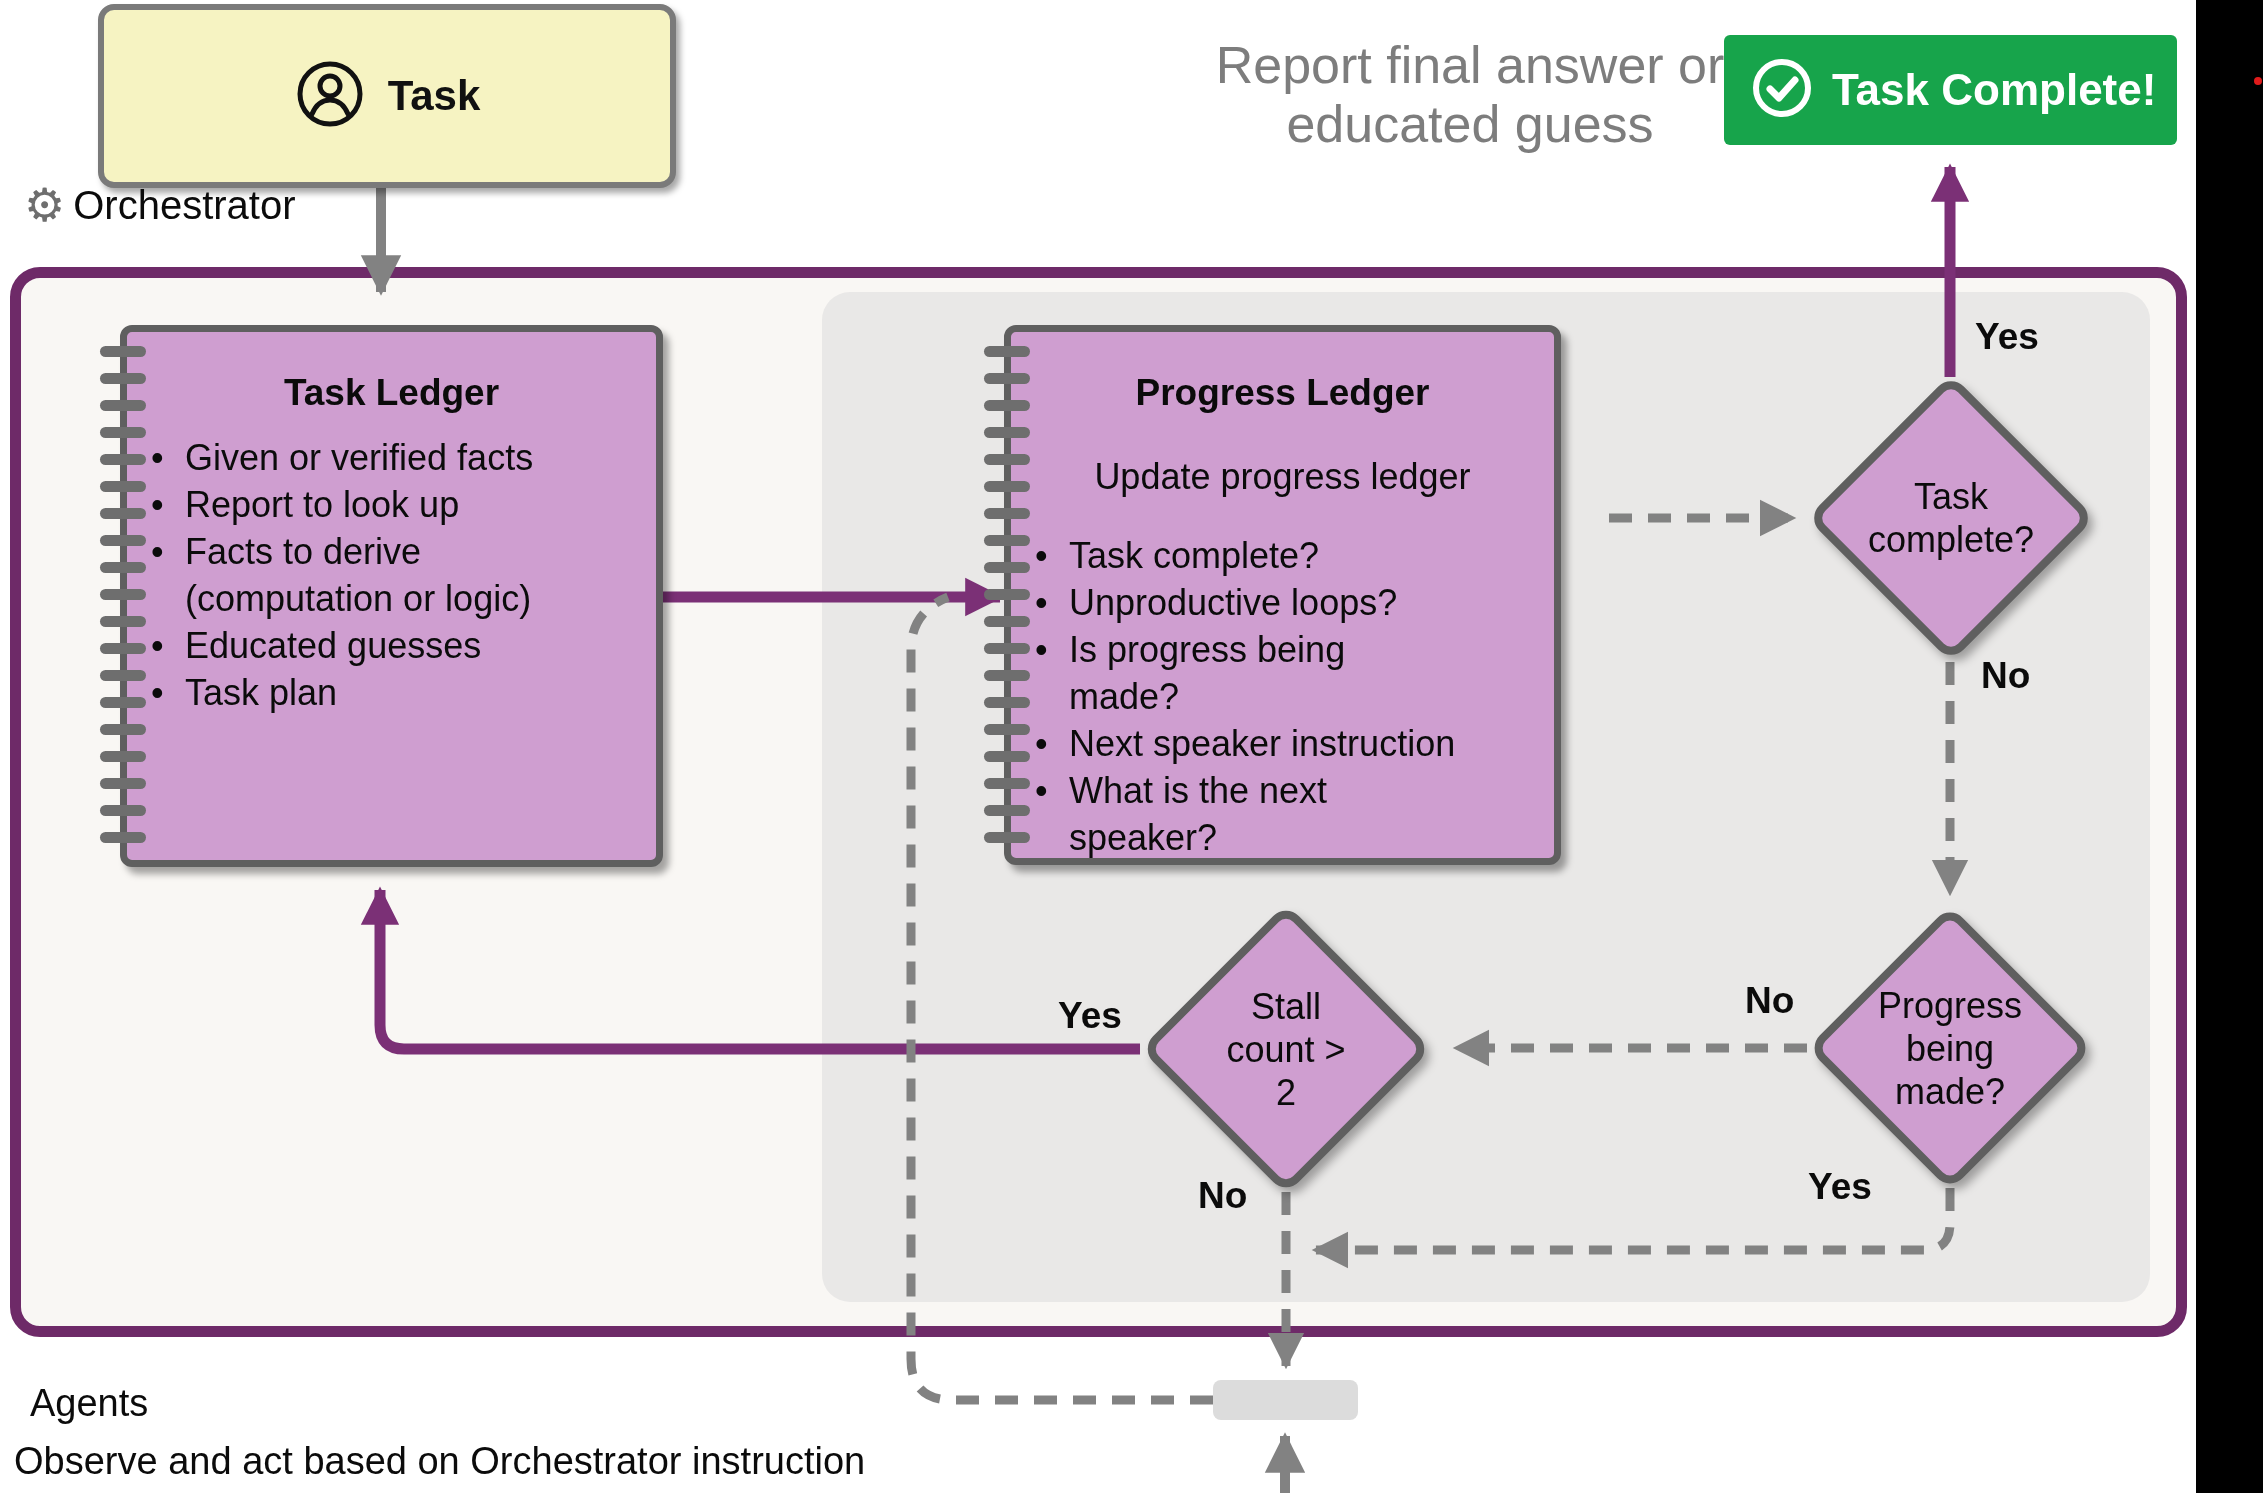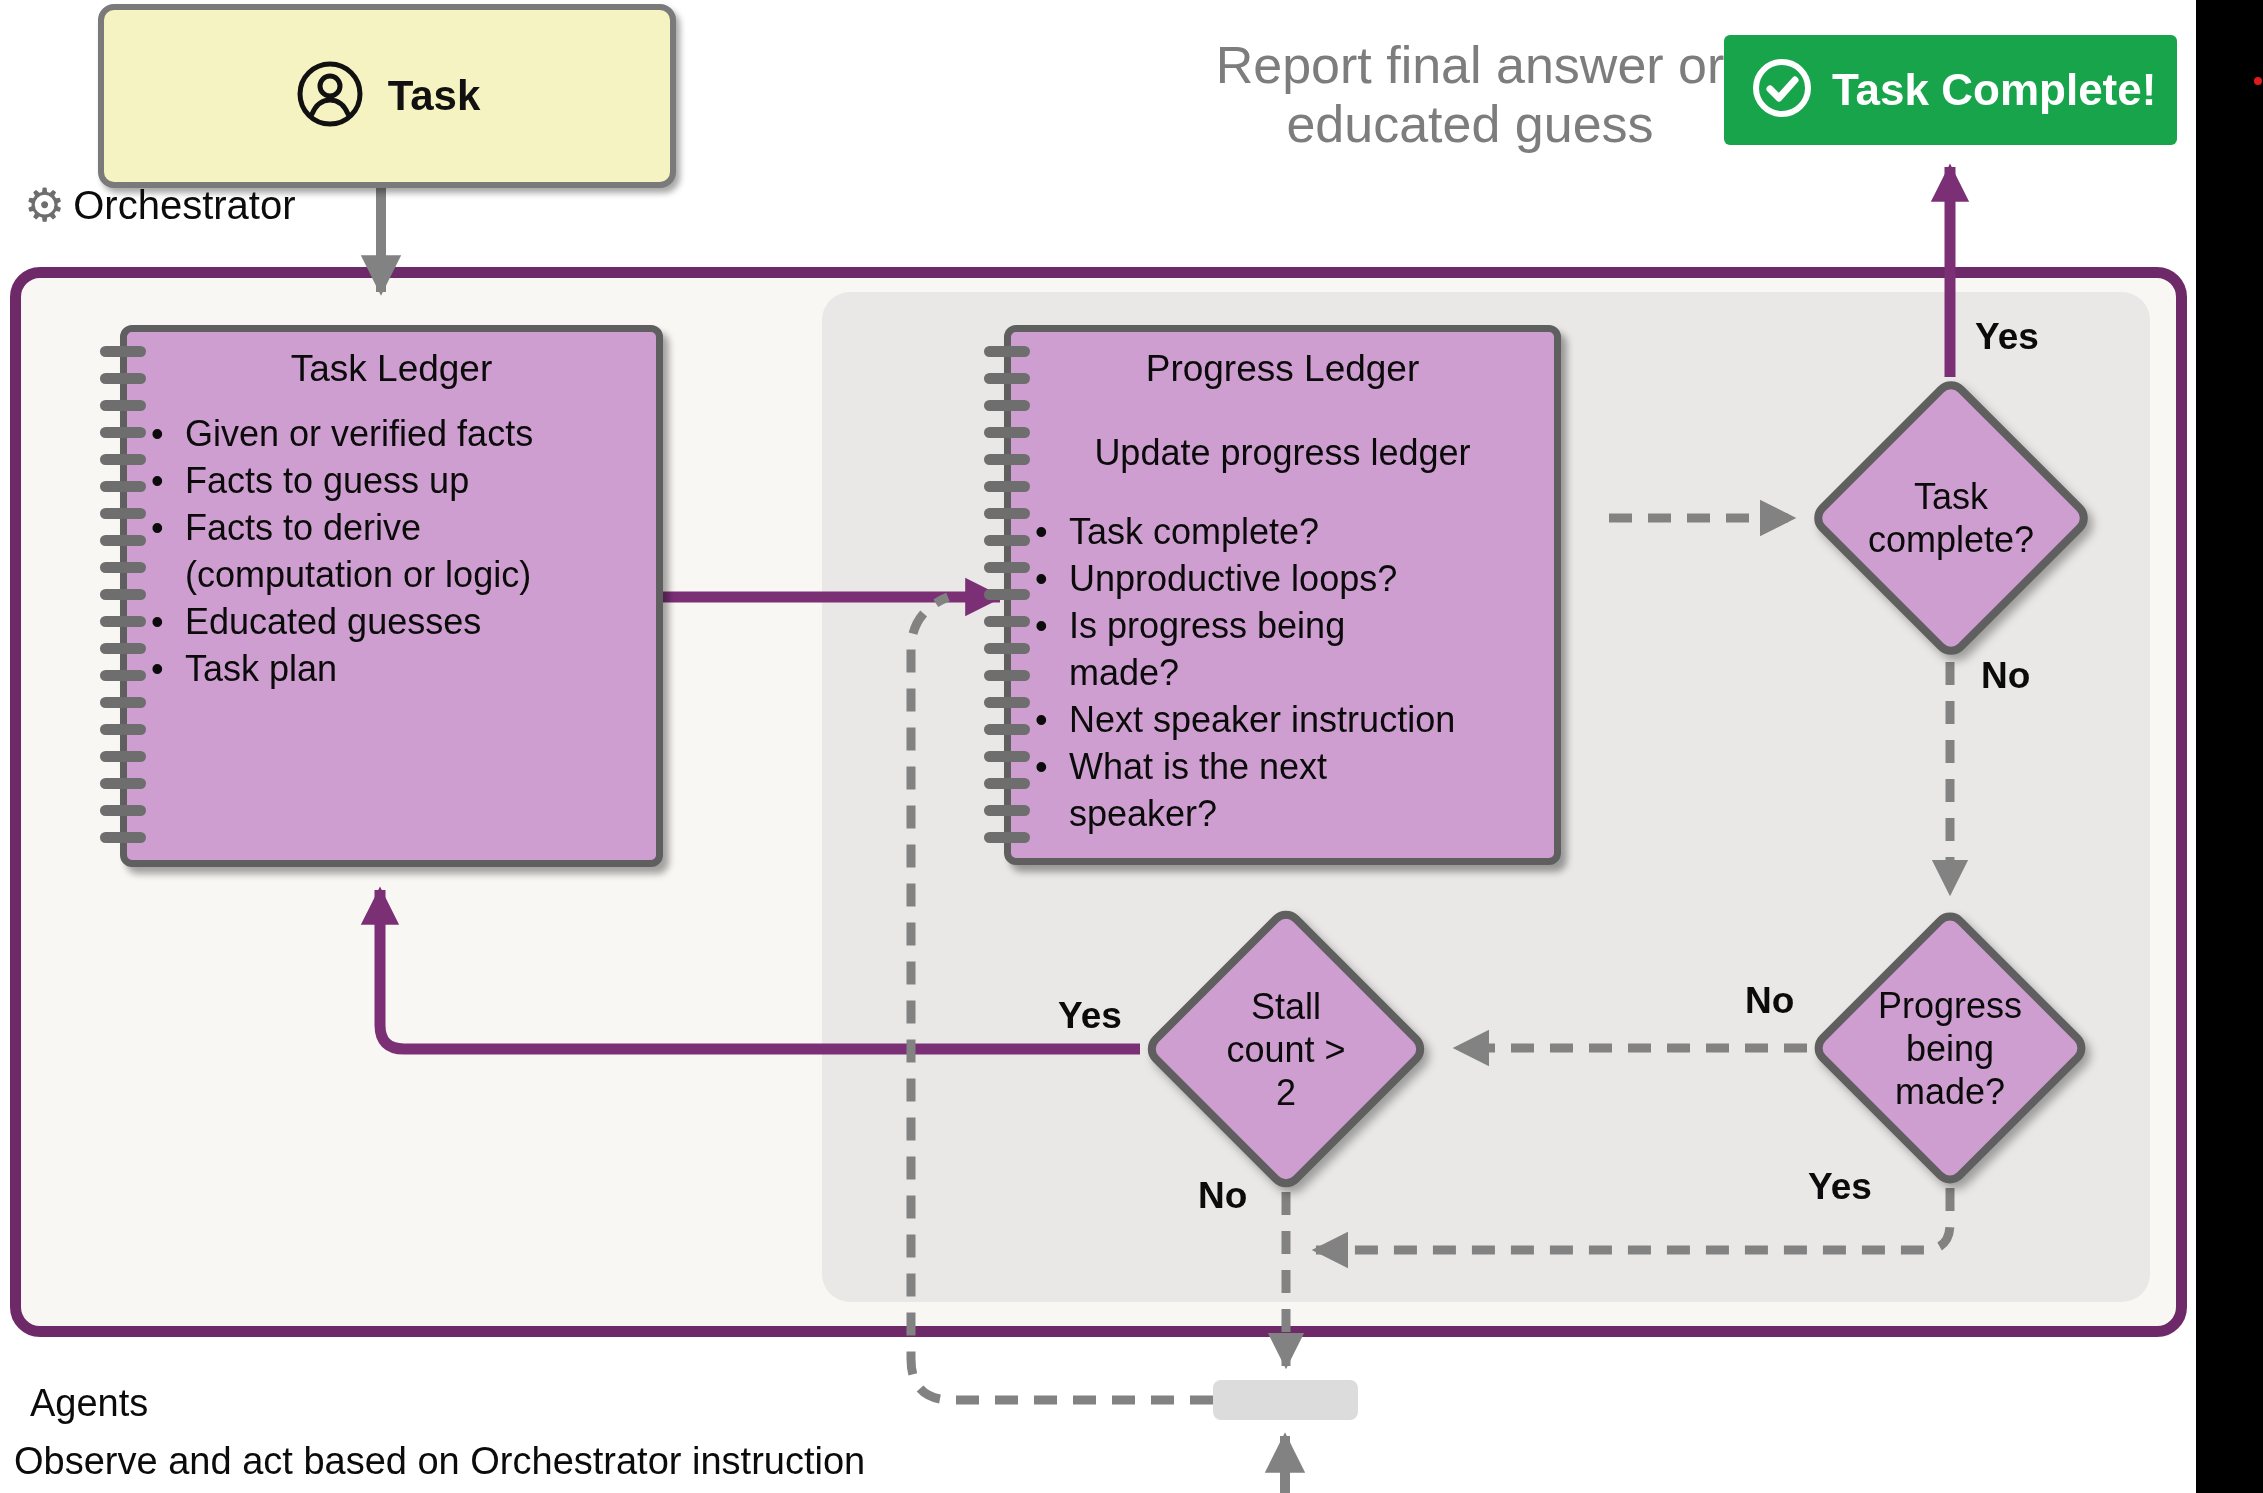--- a/index.html
+++ b/index.html
@@ -45,21 +45,21 @@
   }
   #complete-btn .lbl{color:#fff;font-size:44px;font-weight:bold;}
   
   .notebook{
     position:absolute;z-index:10;background:var(--node_fill);
     border:7px solid var(--node_border);border-radius:12px;
     box-shadow:6px 7px 7px rgba(0,0,0,.35);box-sizing:border-box;
   }
   #task-ledger{left:120px;top:325px;width:543px;height:542px;}
   #progress-ledger{left:1004px;top:325px;width:557px;height:540px;}
-  .notebook .title{font-size:37px;font-weight:normal;color:#0b0b0b;text-align:center;margin-top:16px;}
+  .notebook .title{font-size:37px;font-weight:bold;color:#0b0b0b;text-align:center;margin-top:40px;}
   .notebook .intro{font-size:36px;color:#0b0b0b;text-align:center;margin-top:42px;}
   .notebook ul{list-style:none;margin:20px 16px 0 0;padding:0;}
   #progress-ledger ul{margin-top:34px;}
   .notebook li{
     position:relative;padding-left:58px;font-size:36px;line-height:47px;color:#0b0b0b;
     white-space:pre-line;max-width:480px;
   }
   #task-ledger li{max-width:420px;}
   .notebook li::before{content:"•";position:absolute;left:24px;top:0;}
   .coil{
@@ -165,21 +165,21 @@
       <path d="M20 33 L29 42 L45 24" fill="none" stroke="#fff" stroke-width="7" stroke-linecap="round" stroke-linejoin="round"></path>
     </svg>
   </span>
   <span class="lbl">Task Complete!</span>
 </div>
 
 <div id="task-ledger" class="notebook">
   <div class="title">Task Ledger</div>
   <ul>
     <li>Given or verified facts</li>
-    <li>Facts to guess up</li>
+    <li>Report to look up</li>
     <li>Facts to derive
 (computation or logic)</li>
     <li>Educated guesses</li>
     <li>Task plan</li>
   </ul>
 <span class="coil" style="top: 14px;"></span>
     <span class="coil" style="top: 41px;"></span>
     <span class="coil" style="top: 68px;"></span>
     <span class="coil" style="top: 95px;"></span>
     <span class="coil" style="top: 122px;"></span>

